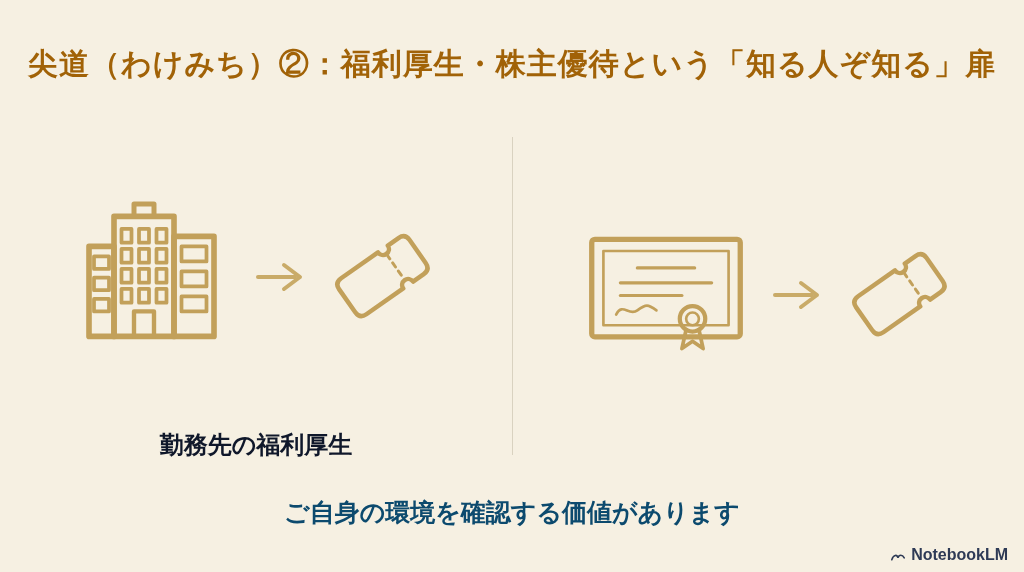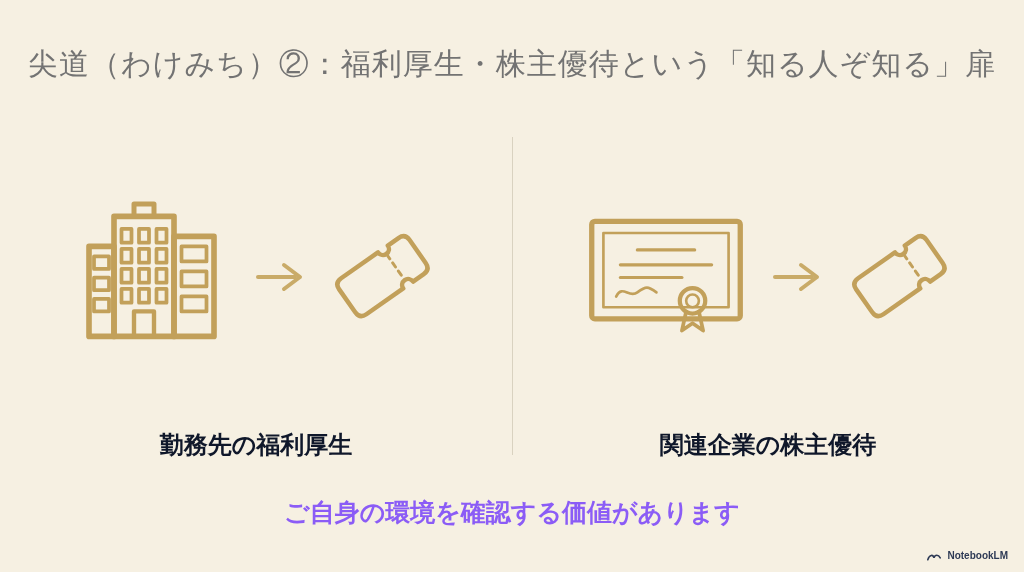--- a/index.html
+++ b/index.html
@@ -9,23 +9,23 @@
     background:#f6f0e2;
     font-family:"Liberation Sans",sans-serif;
     color:#1e2b50;
     overflow:hidden;
   }
   .slide-title{
     position:absolute;top:44px;left:0;right:0;
     margin:0;
     text-align:center;
     font-size:30px;
-    font-weight:400;
+    font-weight:700;
     letter-spacing:1px;
-    color:#737373;
+    color:#a16207;
   }
   .panels{
     position:absolute;top:125px;left:0;right:0;height:340px;
     display:flex;
   }
   .panel{
     flex:1;
     display:flex;flex-direction:column;align-items:center;
   }
   .icon-row{
@@ -47,27 +47,27 @@
   .gold{color:#c2a05a;}
   .gold-light{color:#c9ab68;}
   svg{display:block;}
   .ticket{transform:rotate(-35deg);}
   .footer-message{
     position:absolute;top:496px;left:0;right:0;
     margin:0;
     text-align:center;
     font-size:25px;
     font-weight:700;
-    color:#8b5cf6;
+    color:#0c4a6e;
   }
   .watermark{
     position:absolute;right:16px;bottom:8px;
-    display:flex;align-items:flex-start;gap:5px;
+    display:flex;align-items:flex-end;gap:5px;
     color:#2e3a55;
-    font-size:10px;
+    font-size:16px;
     font-weight:600;
   }
 </style>
 </head>
 <body>
 
 <div class="slide">
 
   <h1 class="slide-title">尖道（わけみち）②：福利厚生・株主優待という「知る人ぞ知る」扉</h1>
 
@@ -141,21 +141,20 @@
             <path d="M29 6 L45 18 L29 30"></path>
           </svg>
         </span>
         <span class="gold ticket">
           <svg width="100" height="62" viewBox="0 0 100 62" fill="none" stroke="currentColor" stroke-linejoin="round" stroke-linecap="round">
             <path stroke-width="4.5" d="M15 8 H60 a6 6 0 0 0 12 0 H85 Q93 8 93 16 V44 Q93 52 85 52 H72 a6 6 0 0 0 -12 0 H15 Q7 52 7 44 V16 Q7 8 15 8 Z"></path>
             <path stroke-width="3" stroke-dasharray="5 5" d="M66 15 V45"></path>
           </svg>
         </span>
       </div>
-      <div class="caption">関連企業の株主優待</div>
     </section>
 
   </div>
 
   <p class="footer-message">ご自身の環境を確認する価値があります</p>
 
   <div class="watermark">
     <span>
       <svg width="16" height="14" viewBox="0 0 18 14" fill="none" stroke="#2e3a55" stroke-width="1.8" stroke-linecap="round">
         <path d="M2 10 C4 4 8 4 9 8 C10 4 14 4 16 8"></path>

